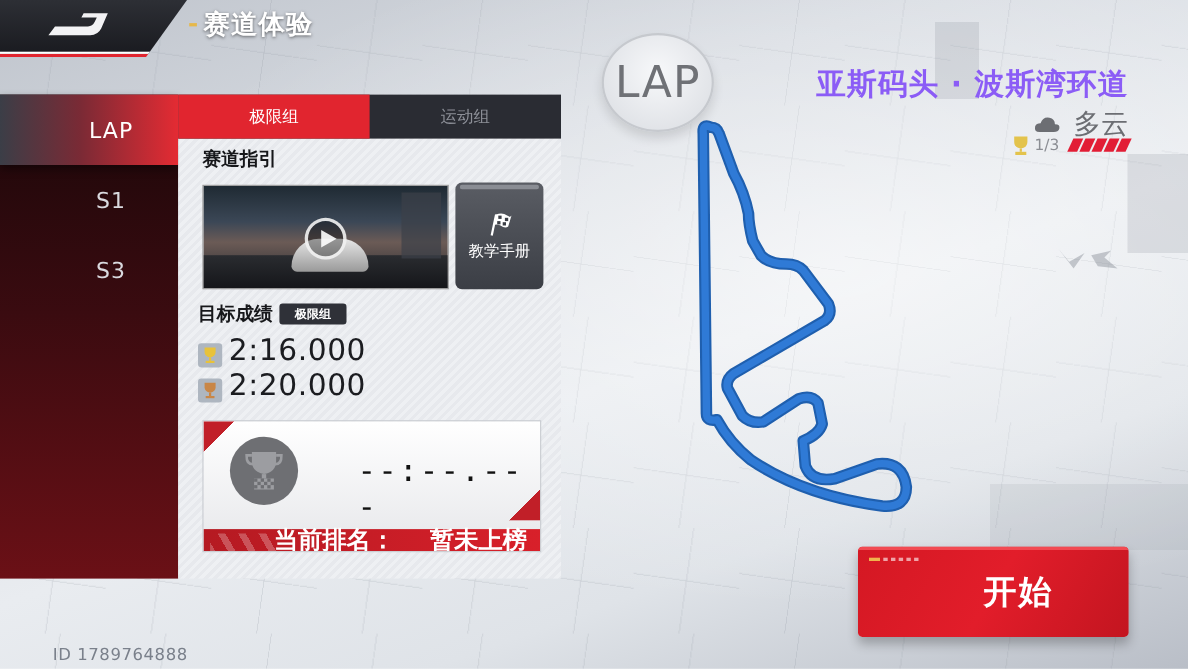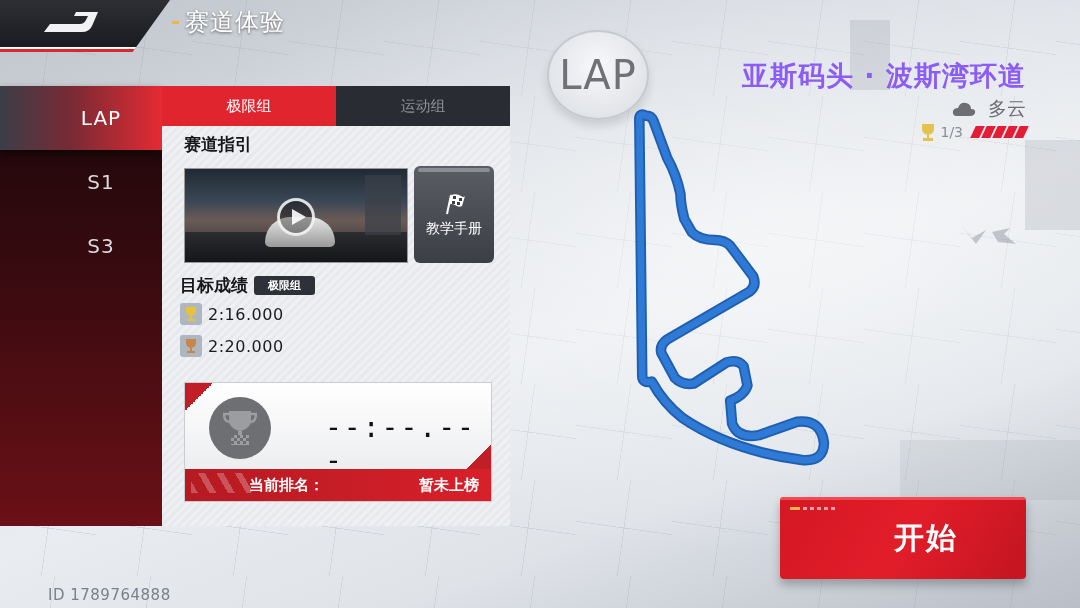--- a/index.html
+++ b/index.html
@@ -32,21 +32,21 @@
     border-bottom: 3px solid #e1252f;
   }
   .back-plate::after {
     content:""; position:absolute; left:0; right:0; bottom:0; height:2px; background:#fff;
   }
   .back-button {
     position: absolute; left: 40px; top: 10px; width: 62px; height: 28px; cursor: pointer;
   }
   .header-title-wrap { position: absolute; left: 172px; top: 6px; display: flex; align-items: center; gap: 6px; }
   .title-dot { width: 7px; height: 3px; background: #e6b84a; }
-  .page-title { font-size: 24px; color: #fff; font-weight: normal; text-shadow: 0 1px 3px rgba(0,0,0,0.55); letter-spacing: 1px; }
+  .page-title { font-size: 24px; color: #fff; font-weight: bold; text-shadow: 0 1px 3px rgba(0,0,0,0.55); letter-spacing: 1px; }
 
   
   .sidebar {
     position: absolute; left: 0; top: 86px; width: 162px; height: 440px;
     background: linear-gradient(180deg, #1a0709 0%, #3a0b10 45%, #6b1016 100%);
   }
   .side-item {
     height: 64px; display: flex; align-items: center; justify-content: center;
     color: #d9d9de; font-size: 20px; letter-spacing: 1px; cursor: pointer; padding-left: 40px;
   }
@@ -87,55 +87,55 @@
     position: absolute; left: 252px; top: 80px; width: 80px; height: 97px;
     background: linear-gradient(180deg, #5a5d64 0%, #3b3e45 100%); border-radius: 6px; cursor: pointer;
     display: flex; flex-direction: column; align-items: center; justify-content: center; gap: 4px;
   }
   .manual::before { content:""; position:absolute; left:4px; right:4px; top:2px; height:4px; background:#8a8d94; border-radius:2px; }
   .manual-label { color: #fff; font-size: 14px; }
   .flag-icon { width: 26px; height: 24px; }
 
   .target-row { position: absolute; left: 18px; top: 188px; display: flex; align-items: center; gap: 6px; }
   .badge { background: #2f3138; color: #fff; font-size: 11px; padding: 2px 14px; border-radius: 3px; font-weight: bold; }
-  .time { position: absolute; display: flex; align-items: center; gap: 6px; font-size: 16px; color: #1b1c20; letter-spacing: 0.5px; }
+  .time { position: absolute; display: flex; align-items: flex-end; gap: 6px; font-size: 27px; color: #1b1c20; letter-spacing: 0.5px; }
   .trophy-box { width: 22px; height: 22px; border-radius: 3px; background: #aeb6c0; display:flex; align-items:center; justify-content:center; }
 
   .record {
     position: absolute; left: 22px; top: 296px; width: 308px; height: 120px;
     background: linear-gradient(180deg, #ffffff 0%, #e6e7ea 100%);
     border: 1px solid #c9ccd1; overflow: hidden;
   }
   .record .corner-tl { position:absolute; left:0; top:0; width:40px; height:30px; background: linear-gradient(135deg,#c11f28 0 40%, transparent 40%); }
   .record .corner-br { position:absolute; right:0; bottom:28px; width:36px; height:44px; background: linear-gradient(315deg,#c11f28 0 35%, transparent 35%); }
   .medal-circle {
     position: absolute; left: 24px; top: 14px; width: 62px; height: 62px; border-radius: 50%;
     background: #6e6f73; display: flex; align-items: center; justify-content: center;
   }
   .record-time { position: absolute; left: 140px; top: 28px; font-size: 28px; color: #111; letter-spacing: 2px; font-family: "DejaVu Sans Mono", monospace; }
   .rank-bar {
-    position: absolute; left: 0; right: 0; bottom: 0; height: 32px;
+    position: absolute; left: 0; right: 0; bottom: 0; height: 20px;
     background: linear-gradient(90deg, #b51a22, #d8202a);
-    display: flex; align-items: center; color: #fff; font-size: 15px; font-weight: bold;
+    display: flex; align-items: center; color: #fff; font-size: 22px; font-weight: bold;
   }
   .rank-bar .chev { position:absolute; left:6px; top:4px; width:60px; height:20px; opacity:0.25;
     background: repeating-linear-gradient(60deg, #fff 0 6px, transparent 6px 16px); }
   .rank-label { position: absolute; left: 64px; }
   .rank-value { position: absolute; right: 12px; }
 
   
   .lap-badge {
     position: absolute; left: 547px; top: 30px; width: 102px; height: 90px; border-radius: 50%;
     background: radial-gradient(circle at 50% 40%, #f7f8fa, #d9dce1);
     border: 2px solid #c6c9ce; box-shadow: 0 6px 10px rgba(0,0,0,0.12);
     display: flex; align-items: center; justify-content: center;
     font-size: 40px; color: #6f7176; letter-spacing: 1px;
   }
   .track-name { position: absolute; right: 54px; top: 58px; font-size: 27px; color: #8b5cf6; font-weight: bold; letter-spacing: 1px; }
-  .weather { position: absolute; right: 54px; top: 96px; display: flex; align-items: center; gap: 12px; color: #6c6e73; font-size: 19px; }
+  .weather { position: absolute; right: 54px; top: 96px; display: flex; align-items: center; gap: 12px; color: #6c6e73; font-size: 25px; }
   .cloud-icon { width: 24px; height: 16px; }
   .progress-row { position: absolute; right: 54px; top: 123px; display: flex; align-items: center; gap: 10px; color: #8b8e94; font-size: 14px; }
   .stripes { display: flex; gap: 2px; }
   .stripe { width: 9px; height: 12px; background: #e21d35; transform: skewX(-25deg); }
   .mini-trophy { width: 16px; height: 18px; }
 
   .track-map { position: absolute; left: 625px; top: 95px; width: 220px; height: 380px; }
 
   .start-button {
     position: absolute; left: 780px; top: 497px; width: 246px; height: 82px;

